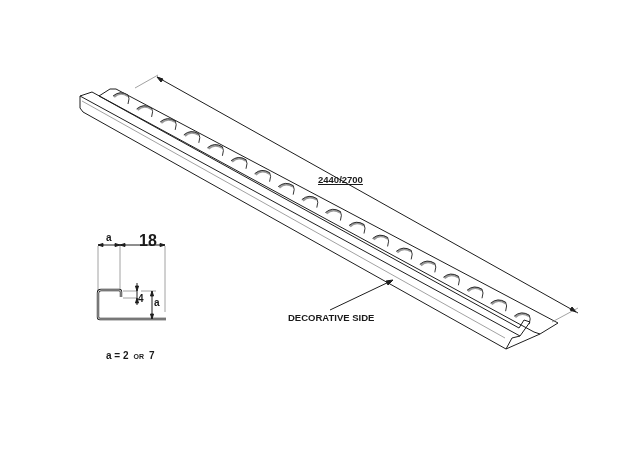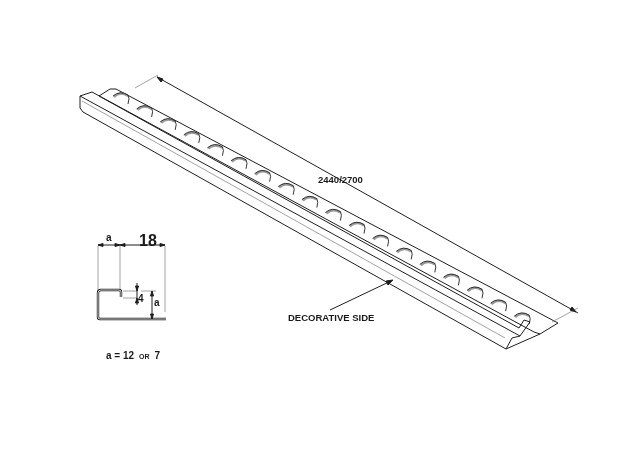--- a/index.html
+++ b/index.html
@@ -1,20 +1,20 @@
 <!DOCTYPE html>
 <html><head>
 <meta charset="utf-8">
 <style>
   html, body { margin: 0; padding: 0; background: #ffffff; }
   body { width: 640px; height: 462px; overflow: hidden; position: relative;
          font-family: "Liberation Sans", "DejaVu Sans", sans-serif; }
   #canvas { position: absolute; left: 0; top: 0; width: 640px; height: 462px; }
   .lbl { position: absolute; font-weight: bold; color: #1a1a1a; white-space: nowrap; }
-  .lbl-len { left: 318px; top: 174px; font-size: 9.5px; }
+  .lbl-len { left: 318px; top: 174px; font-size: 9.5px; text-decoration: underline; }
   .lbl-dec { left: 288px; top: 312px; font-size: 9.5px; }
   .lbl-a1 { left: 106px; top: 232px; font-size: 10px; }
   .lbl-18 { left: 139px; top: 232px; font-size: 16px; }
   .lbl-4 { left: 138px; top: 293px; font-size: 10px; }
   .lbl-a2 { left: 154px; top: 297px; font-size: 10px; }
   .note { position: absolute; left: 106px; top: 350px; font-size: 10px; font-weight: bold; color: #1a1a1a; white-space: nowrap; }
   .note .or { font-size: 7px; margin: 0 5px; }
 </style>
 </head>
 <body>
@@ -126,14 +126,14 @@
 </svg>
 
 <div class="lbl lbl-len">2440/2700</div>
 <div class="lbl lbl-dec">DECORATIVE SIDE</div>
 <div class="lbl lbl-a1">a</div>
 <div class="lbl lbl-18">18</div>
 <div class="lbl lbl-4">4</div>
 <div class="lbl lbl-a2">a</div>
 
 <div class="note">
-  <span>a = 12</span><span class="or">OR</span><span>7</span>
+  <span>a = 2</span><span class="or">OR</span><span>7</span>
 </div>
 
 </body></html>

